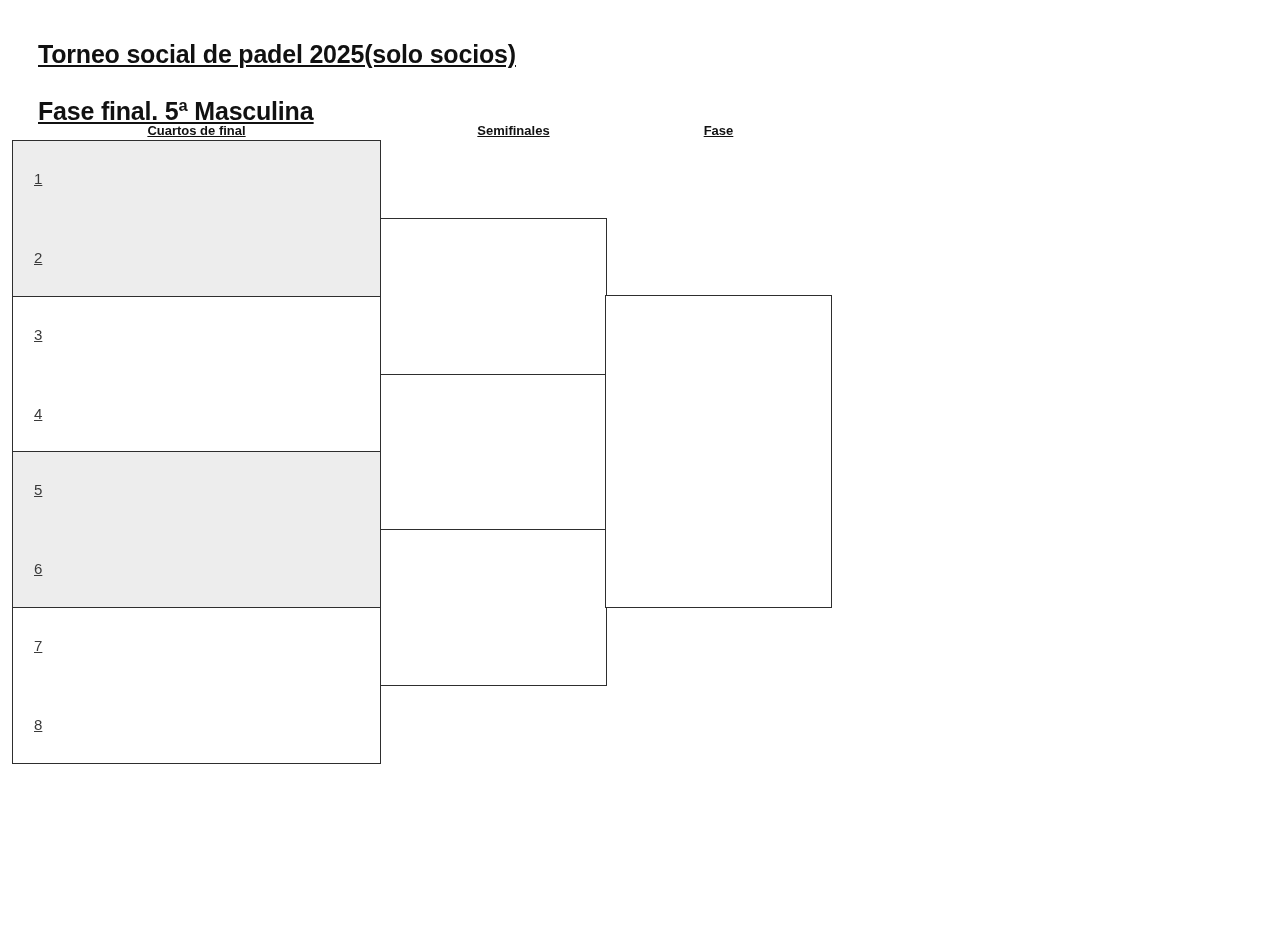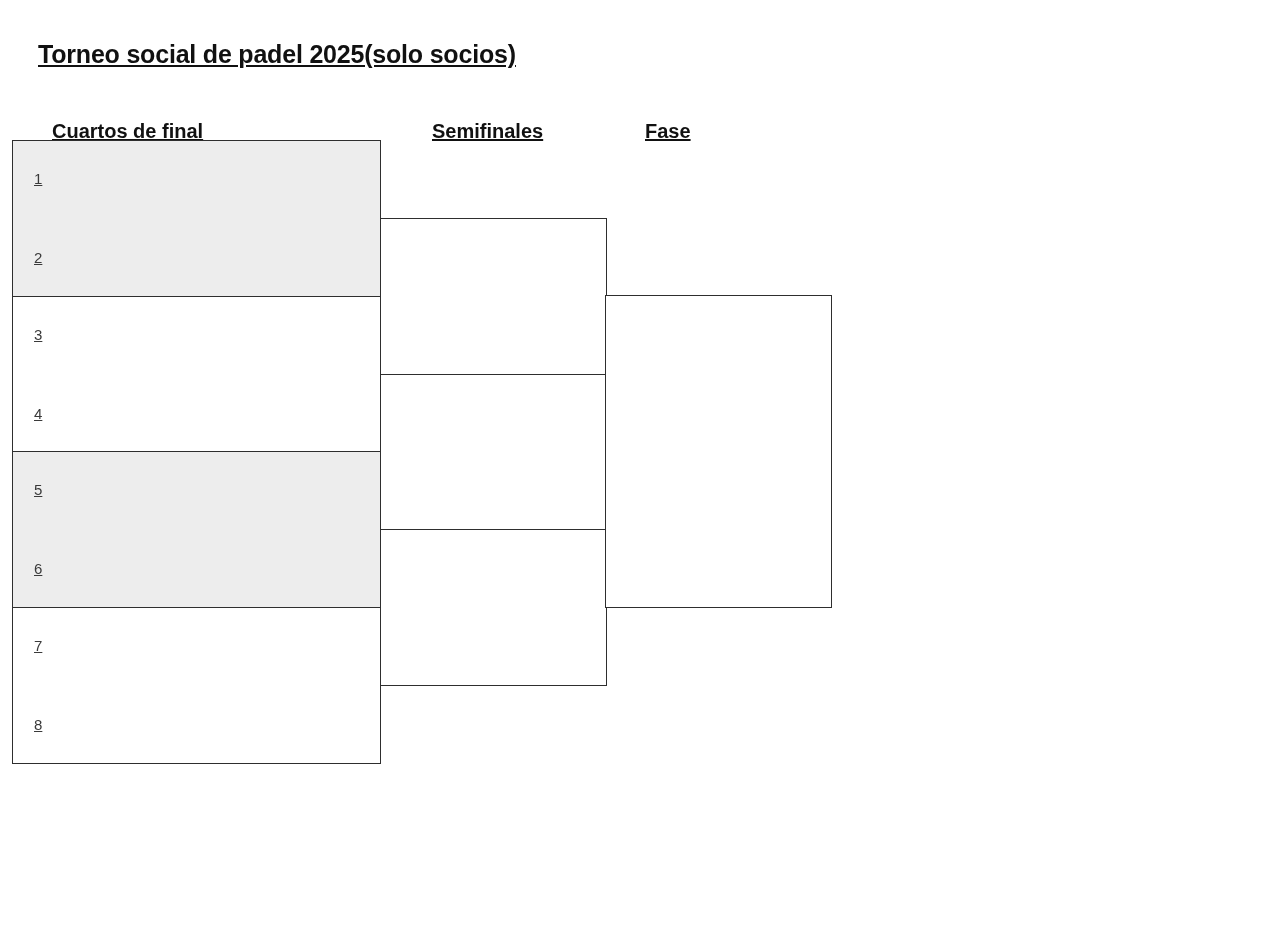--- a/index.html
+++ b/index.html
@@ -30,25 +30,25 @@
   .dot-green-small { left: 36px; top: 47px; width: 12px; height: 12px; background: #77b82c; }
   .logo-text {
     position: absolute; left: 61px; top: 12px;
     font-size: 46px; line-height: 46px; font-weight: 700;
     letter-spacing: -2.5px; color: #77b82c;
   }
 
   
   .round-header {
     position: absolute; top: 97px; height: 20px;
-    font-size: 20px; line-height: 20px; font-weight: 600;
-    color: #111111; white-space: nowrap; margin-left: 28px;
+    font-size: 13px; line-height: 20px; font-weight: 600;
+    text-align: center; color: #111111; white-space: nowrap;
   }
   .rh1 { left: 0;     width: 369px; }
-  .rh2 { left: 380px; width: 227px; }
+  .rh2 { left: 388px; width: 227px; }
   .rh3 { left: 593px; width: 227px; }
 
   
   .match {
     position: absolute;
     border: 1.5px solid #2e2e2e;
     background: #ffffff;
   }
   .qf { left: 0; width: 369px; height: 157px; }
   .qf1 { top: 128px;   background: #ededed; }
@@ -69,20 +69,21 @@
   .seed.top { top: 17px; }
   .seed.bottom { bottom: 18px; }
 </style>
 </head>
 <body>
 
 <div class="page">
 
   <div class="title-block">
     <div class="title-line">Torneo social de padel 2025(solo socios)</div>
+    <div class="title-line">Fase final. 5ª Masculina</div>
   </div>
 
 
   <div class="round-header rh1">Cuartos de final</div>
   <div class="round-header rh2">Semifinales</div>
   <div class="round-header rh3">Fase</div>
 
   <div class="match qf qf1">
     <span class="seed top">1</span>
     <span class="seed bottom">2</span>

